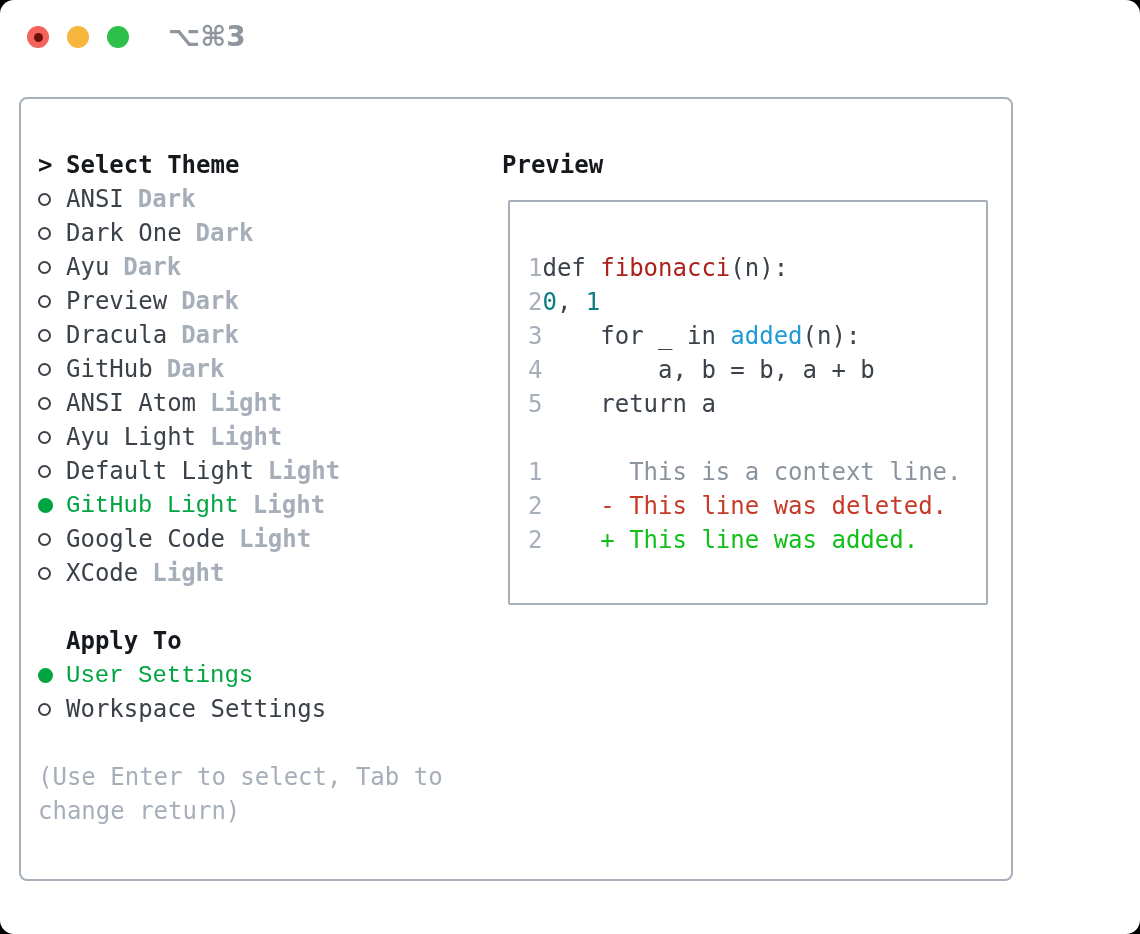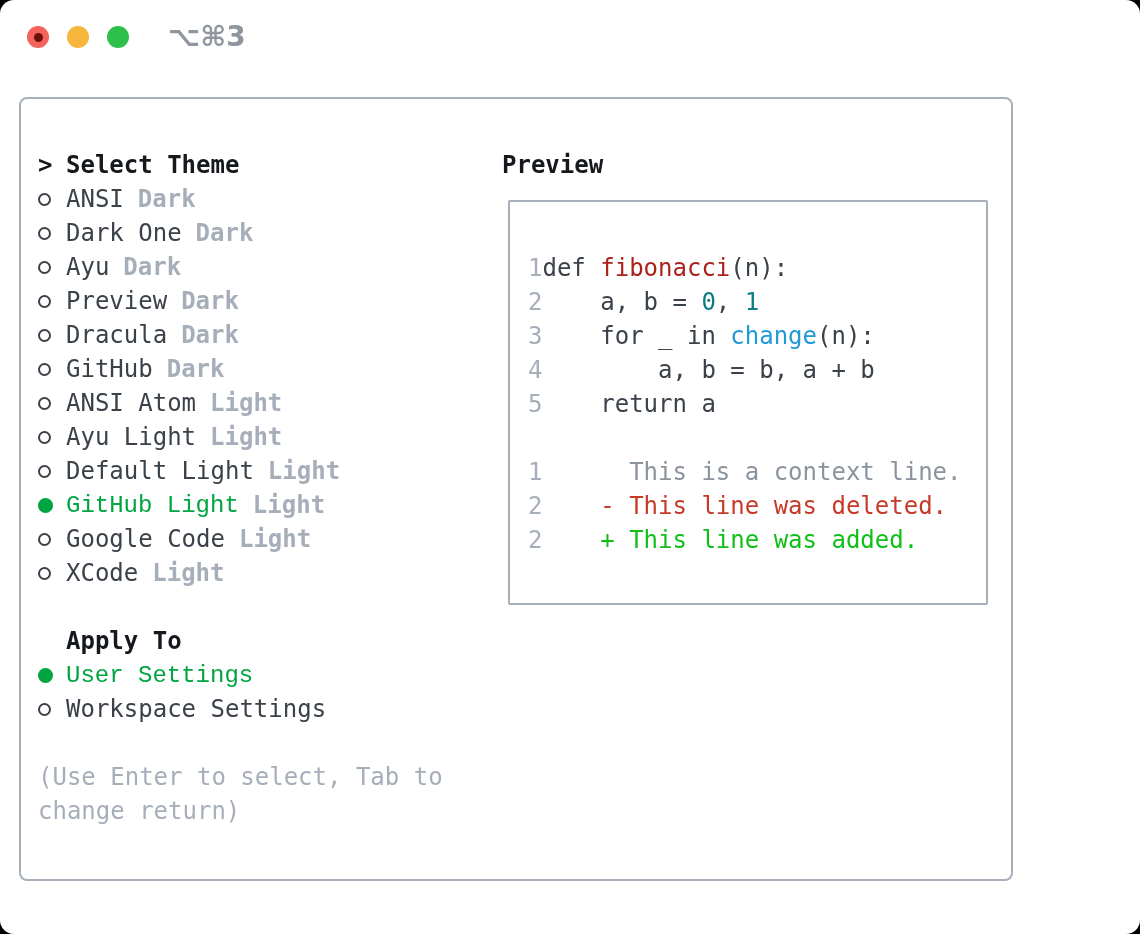--- a/index.html
+++ b/index.html
@@ -199,22 +199,22 @@
         <div class="row hint-row">change return)</div>
       </div>
 
     <div class="preview-header">
       <span>Preview</span>
     </div>
 
     <div class="preview-box">
       <div class="code" id="code">
           <div class="crow"><span class="ln">1</span> <span class="c-code">def </span><span class="c-func">fibonacci</span><span class="c-code">(n):</span></div>
-          <div class="crow"><span class="ln">2</span> <span class="c-code">    a, b = </span><span class="c-num">0</span><span class="c-code">, </span><span class="c-num">1</span></div>
-          <div class="crow"><span class="ln">3</span> <span class="c-code">    for _ in </span><span class="c-builtin">change</span><span class="c-code">(n):</span></div>
+          <div class="crow"><span class="ln">2</span> <span class="c-num">0</span><span class="c-code">, </span><span class="c-num">1</span></div>
+          <div class="crow"><span class="ln">3</span> <span class="c-code">    for _ in </span><span class="c-builtin">added</span><span class="c-code">(n):</span></div>
           <div class="crow"><span class="ln">4</span> <span class="c-code">        a, b = b, a + b</span></div>
           <div class="crow"><span class="ln">5</span> <span class="c-code">    return a</span></div>
           <div class="crow"></div>
           <div class="crow"><span class="ln">1</span> <span class="c-context">      This is a context line.</span></div>
           <div class="crow"><span class="ln">2</span> <span class="c-deleted">    - This line was deleted.</span></div>
           <div class="crow"><span class="ln">2</span> <span class="c-added">    + This line was added.</span></div>
         </div>
     </div>
   </div>
 </div>

